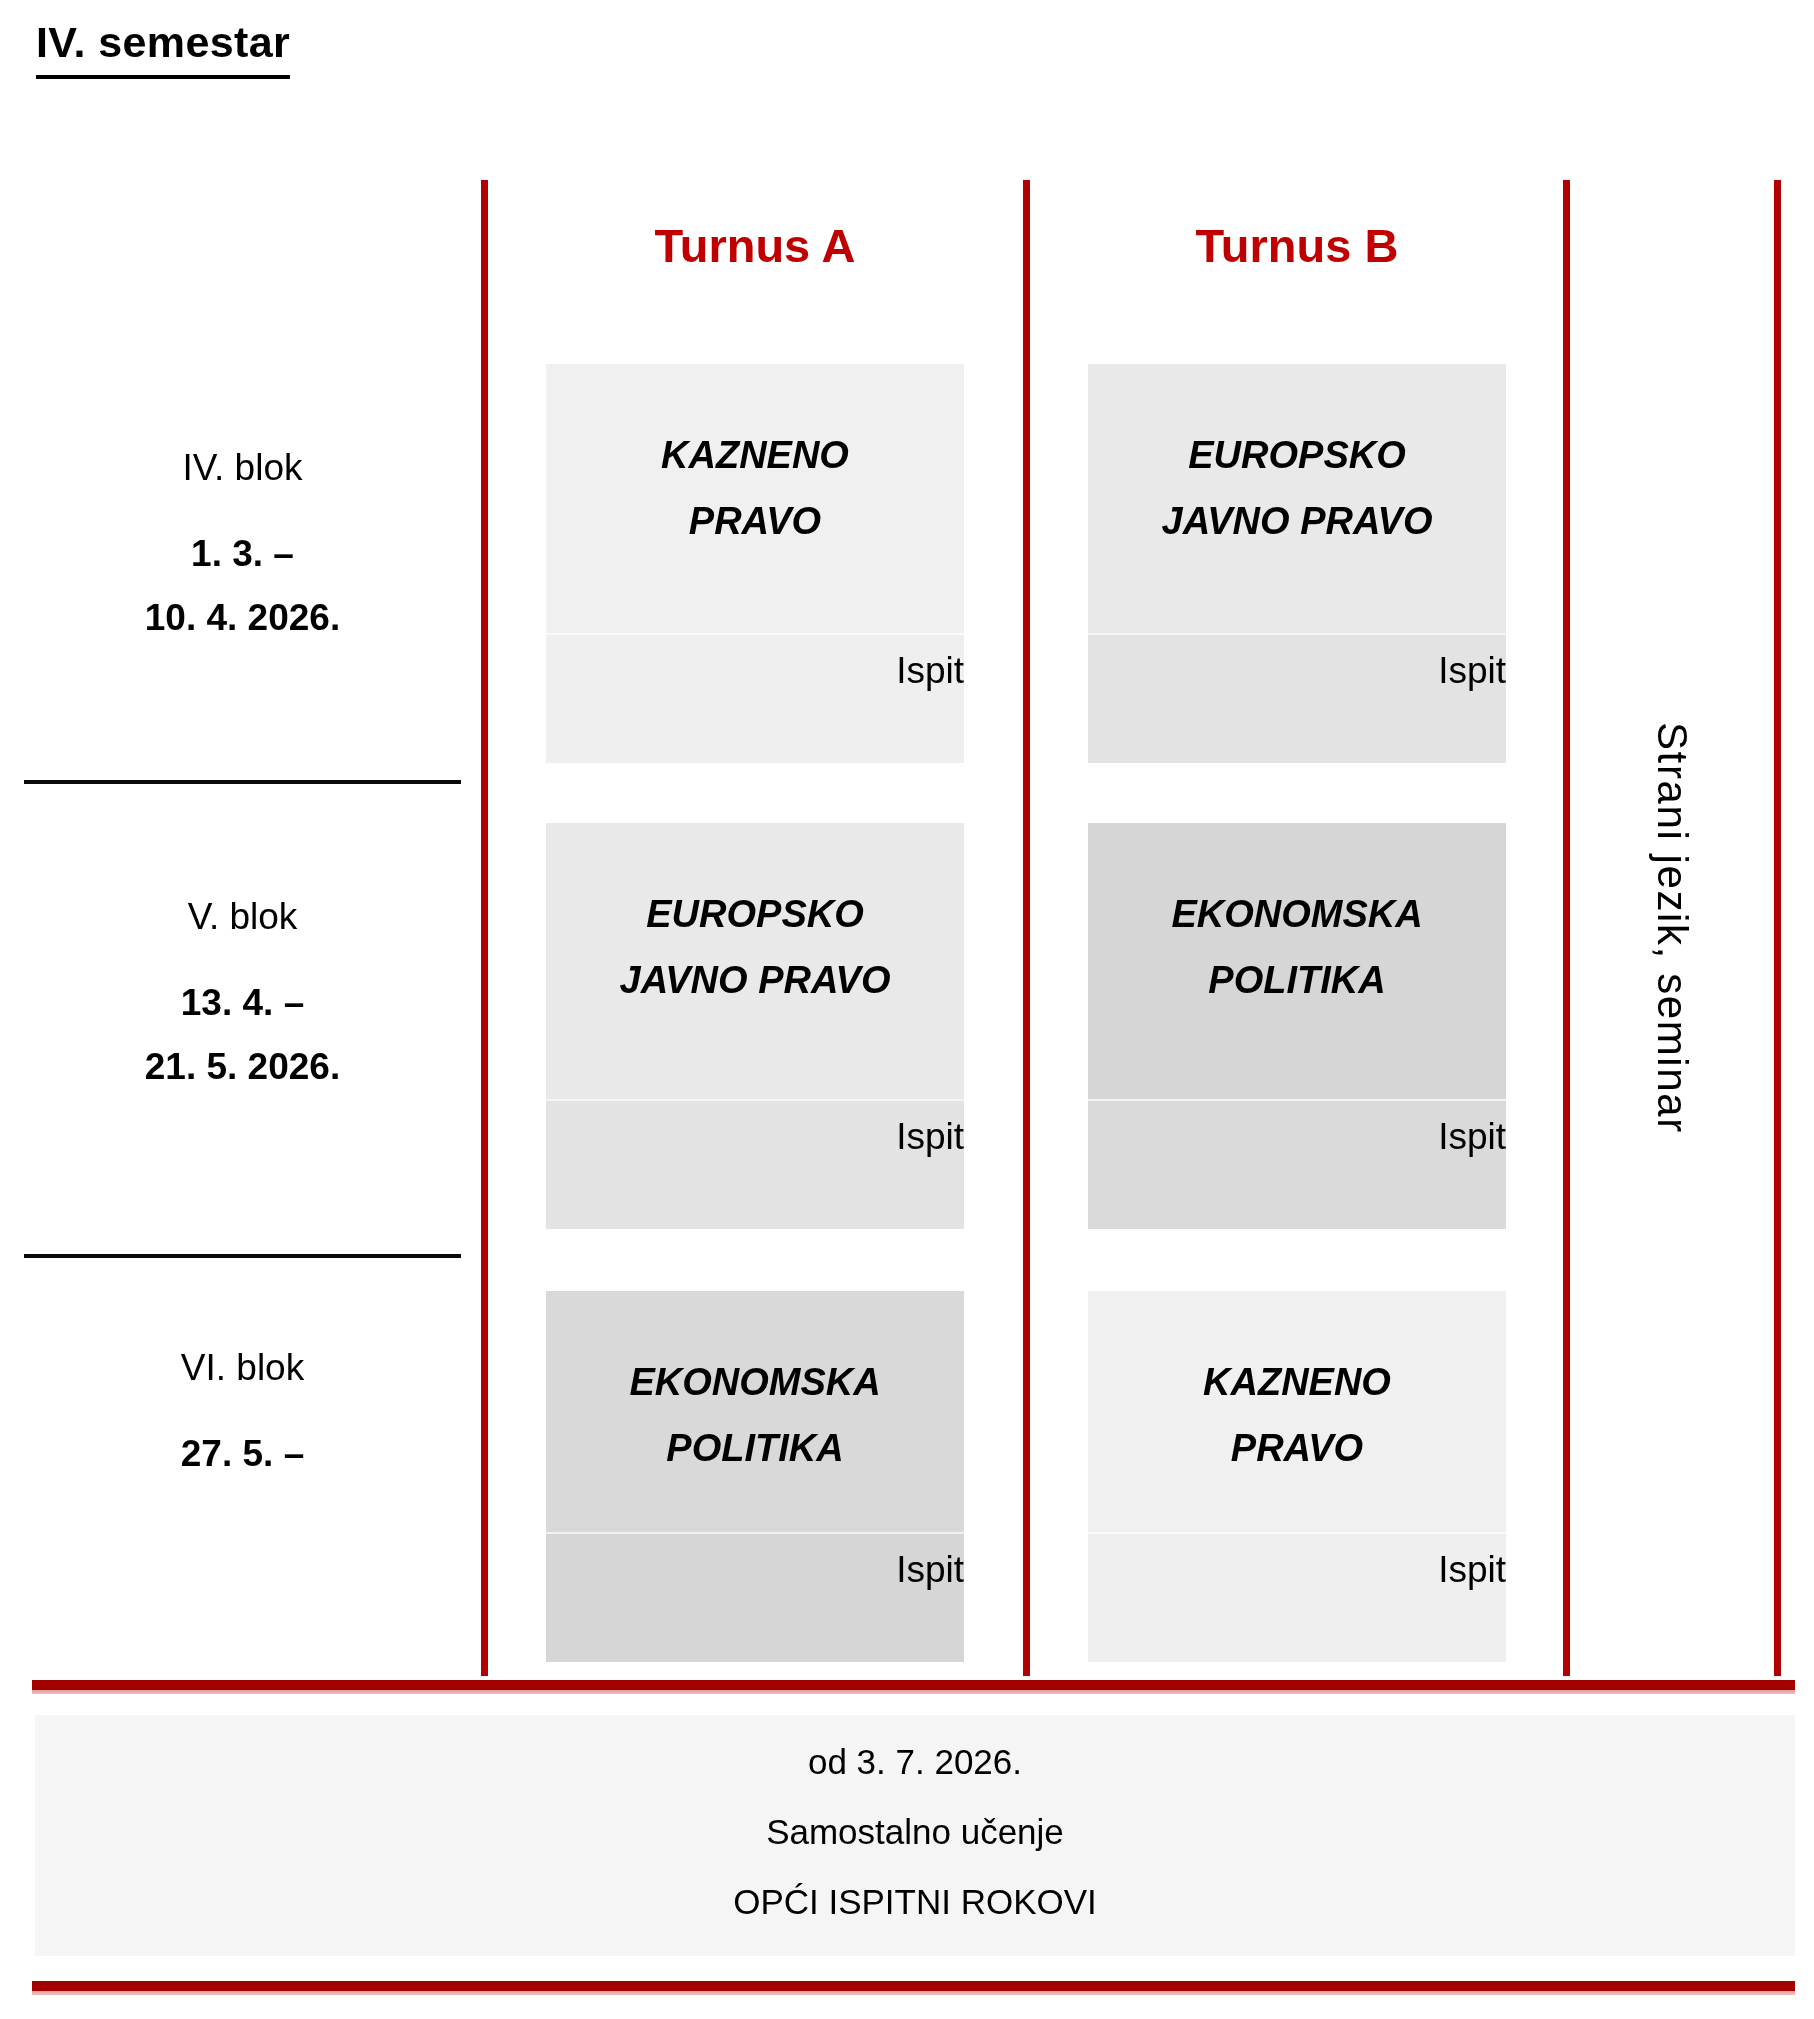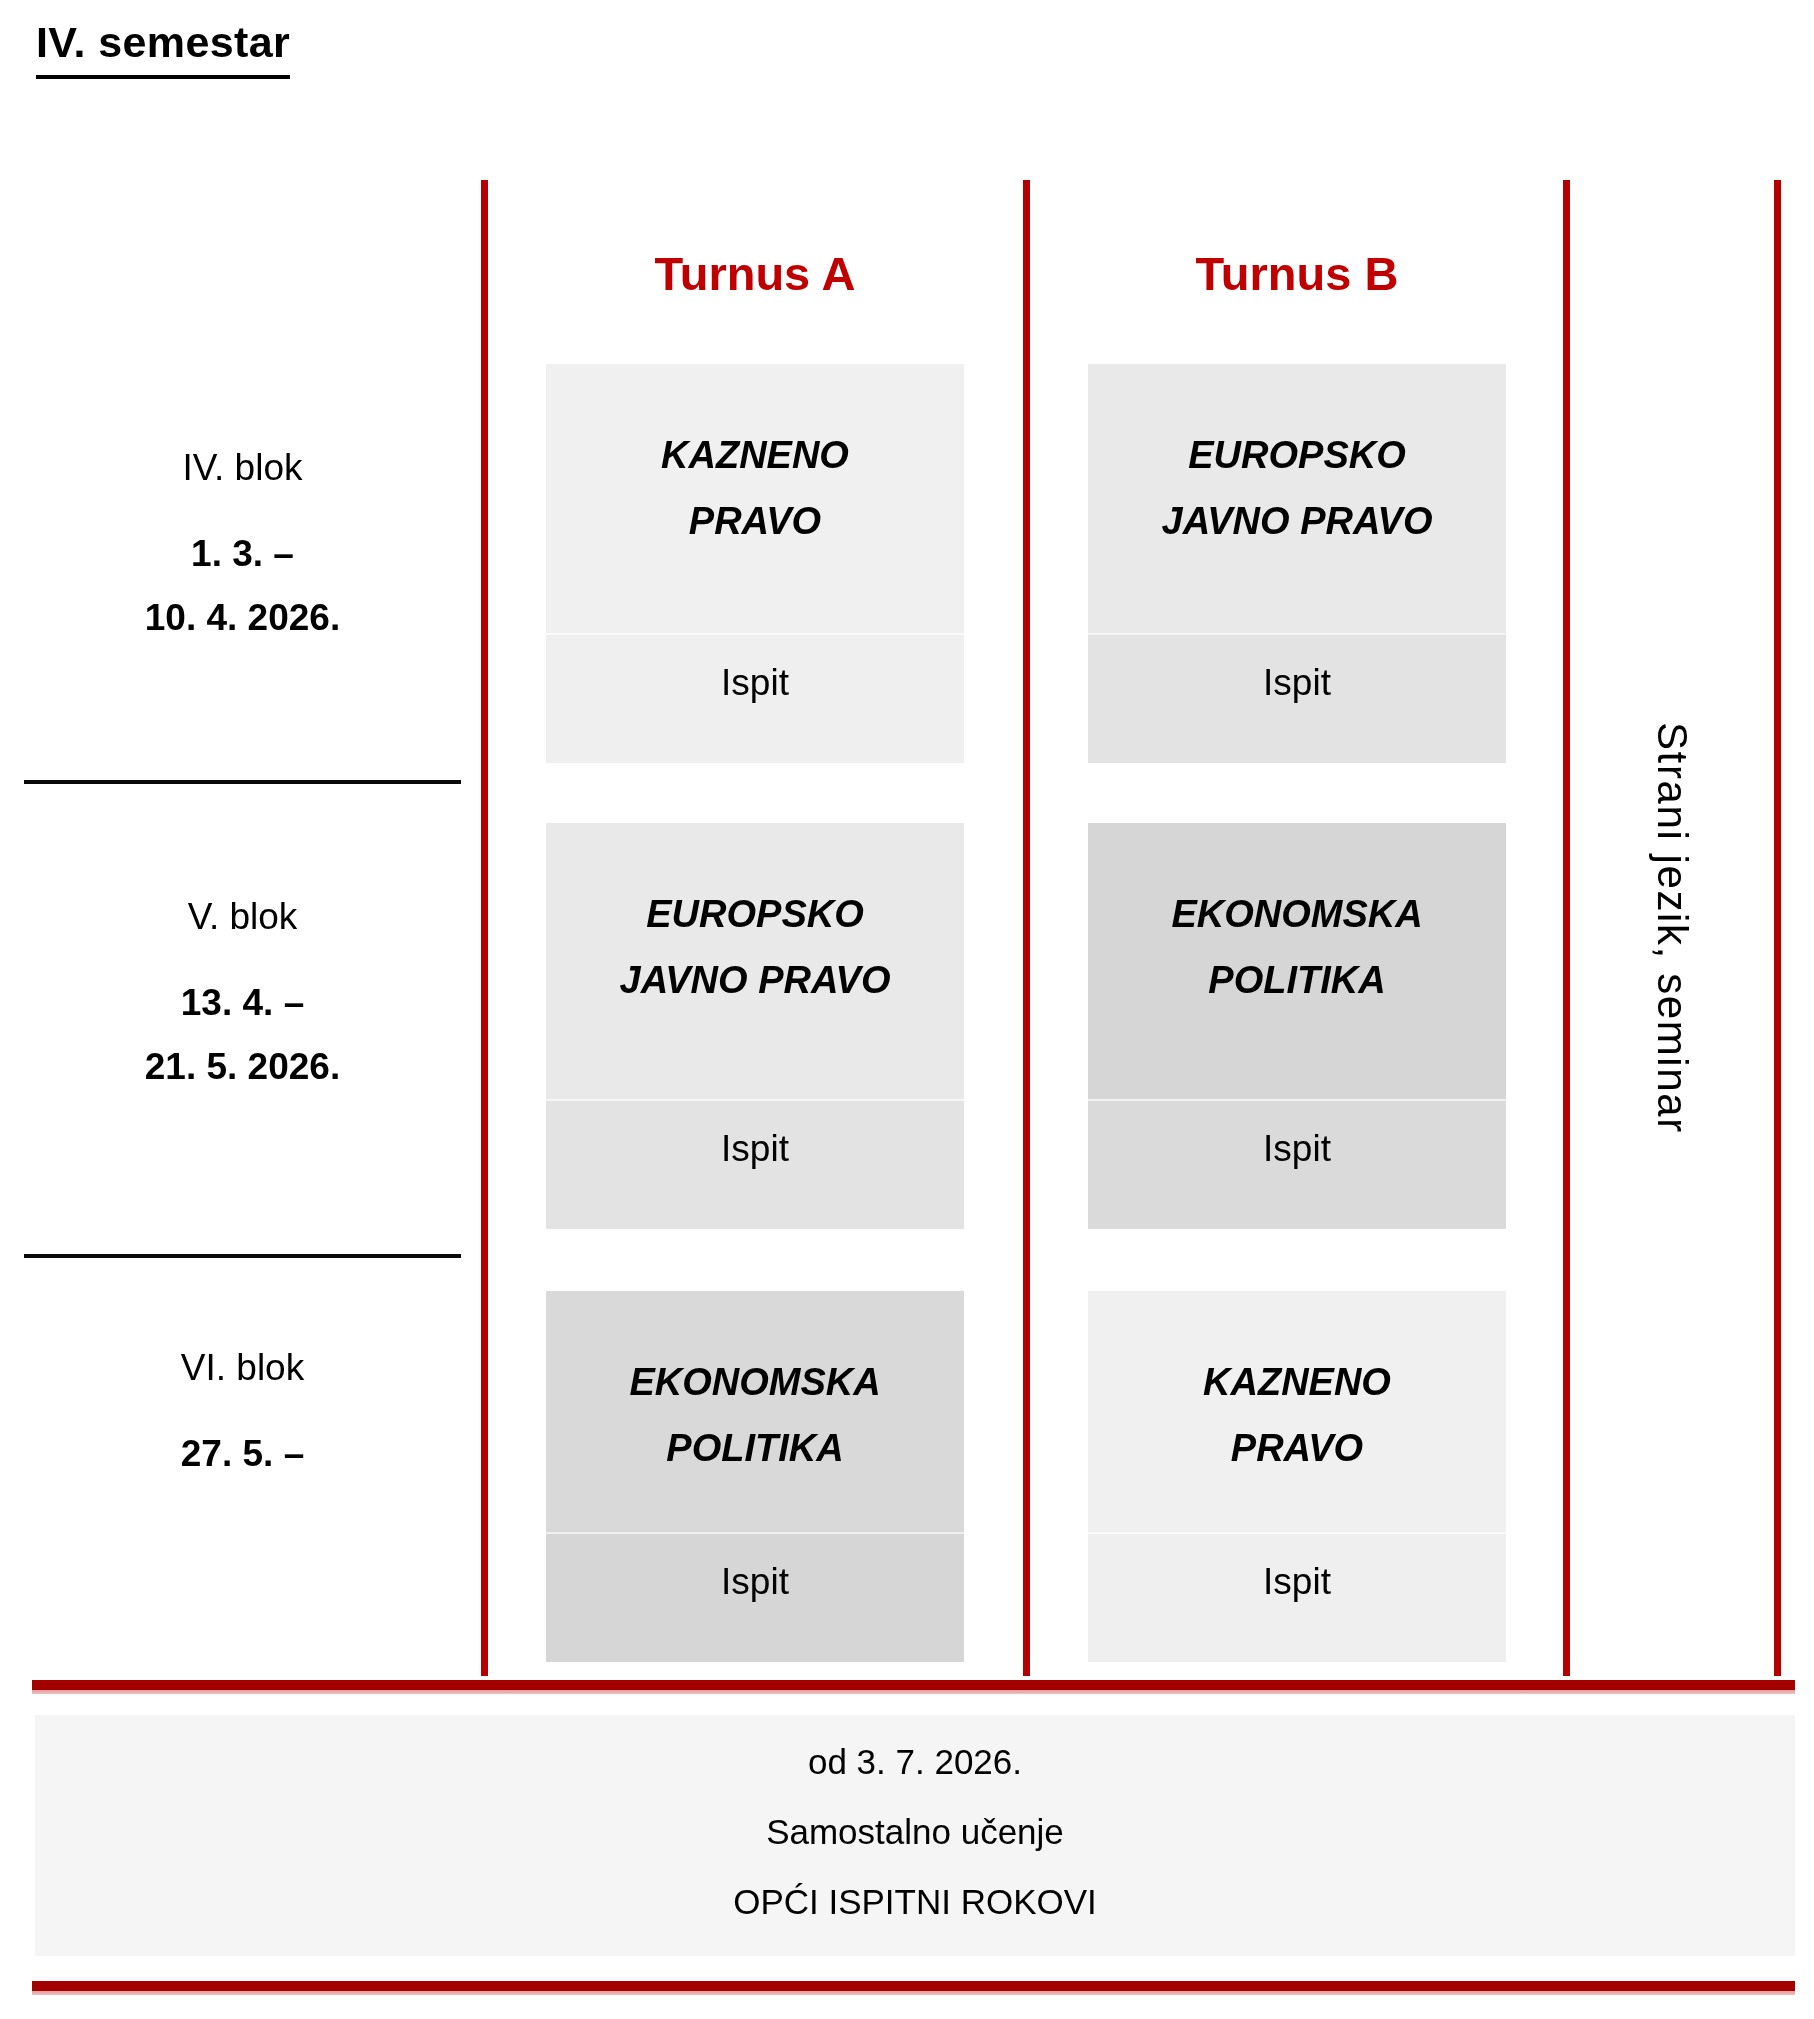--- a/index.html
+++ b/index.html
@@ -24,21 +24,21 @@
   .vline{
     position:absolute;top:180px;height:1496px;width:7.2px;
     background:#b30000;
   }
   .vline-1{left:481px;}
   .vline-2{left:1023px;}
   .vline-3{left:1563px;}
   .vline-4{left:1774px;}
   
   .col-header{
-    position:absolute;top:246px;width:418px;
+    position:absolute;top:218px;width:418px;
     font-size:47px;font-weight:bold;color:#c00000;
     text-align:center;line-height:56px;
   }
   .col-header.col-a{left:546px;}
   .col-header.col-b{left:1088px;}
   
   .row-label{
     position:absolute;left:24px;width:437px;text-align:center;
   }
   .row-label.r1{top:445px;}
@@ -59,22 +59,22 @@
   .cell.col-b{left:1088px;}
   .cell.r1{top:364px;height:399px;}
   .cell.r2{top:823px;height:406px;}
   .cell.r3{top:1291px;height:371px;}
   .cell .subject{
     position:relative;z-index:2;
     margin-top:58px;
     font-size:38px;font-weight:bold;line-height:66px;font-style:italic;
   }
   .cell .exam{
-    position:absolute;z-index:2;left:0;right:0;bottom:58px;
-    font-size:37px;font-weight:normal;line-height:45px;
+    position:absolute;z-index:2;left:0;right:0;bottom:70px;
+    font-size:37px;font-weight:normal;line-height:45px;text-align:right;
   }
   .exam-zone{
     position:absolute;z-index:1;left:0;right:0;bottom:0;height:128px;
     border-top:2.4px solid rgba(255,255,255,0.65);
   }
   
   .cell.shade-a1{background:#f0f0f0;} .cell.shade-a1 .exam-zone{background:#efefef;}
   .cell.shade-b1{background:#e9e9e9;} .cell.shade-b1 .exam-zone{background:#e3e3e3;}
   .cell.shade-a2{background:#e9e9e9;} .cell.shade-a2 .exam-zone{background:#e3e3e3;}
   .cell.shade-b2{background:#d6d6d6;} .cell.shade-b2 .exam-zone{background:#dadada;}

